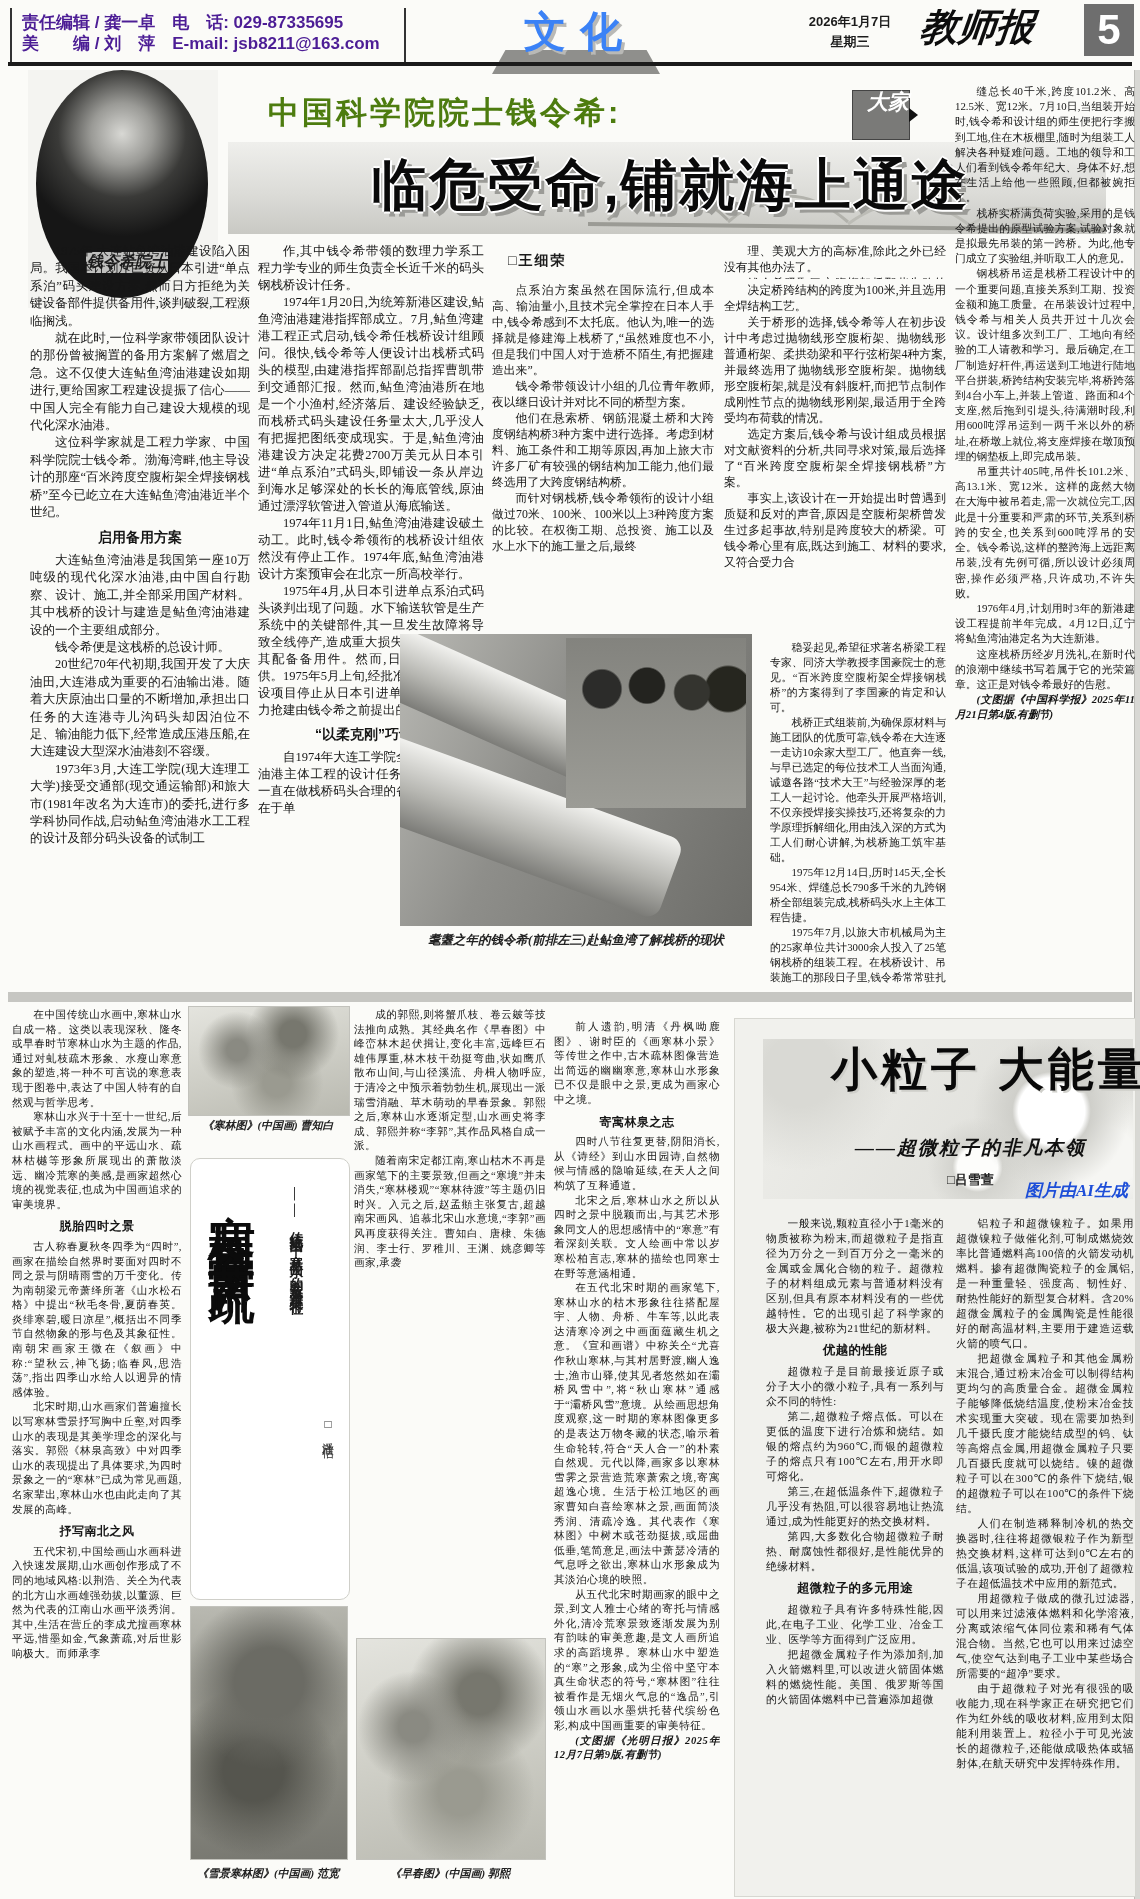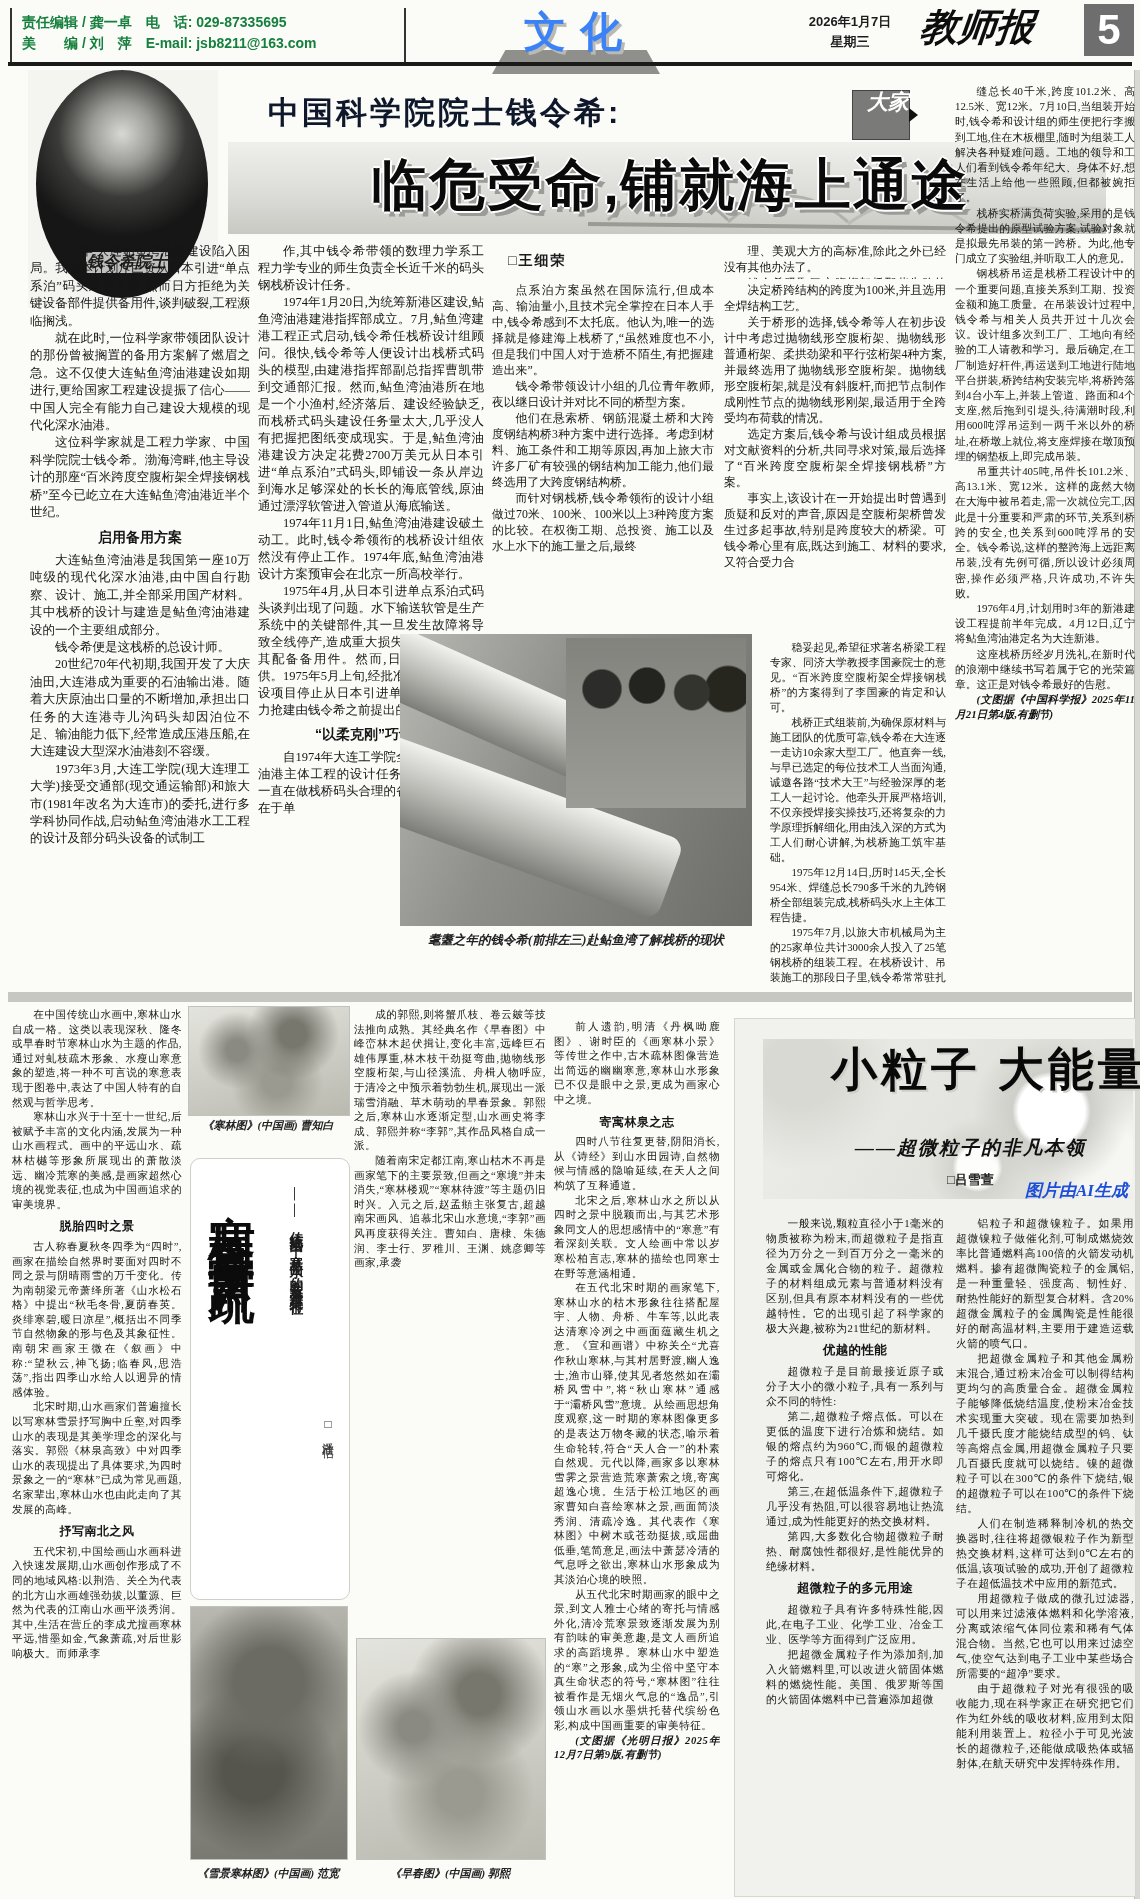--- a/index.html
+++ b/index.html
@@ -1,41 +1,41 @@
 <!DOCTYPE html>
 <html><head>
 <meta charset="utf-8">
 <style>
   html,body{margin:0;padding:0;background:#e5e5e2;}
   #page{position:relative;width:1140px;height:1899px;margin:0 auto;background:#fbfbf8;
         font-family:"Liberation Serif","DejaVu Serif",serif;color:#1b1b1b;overflow:hidden;}
   .abs{position:absolute;}
   
   .mh-left{left:10px;top:8px;width:372px;height:48px;border-left:2px solid #333;border-right:2px solid #333;
-           padding:4px 10px;font-family:"Liberation Sans","DejaVu Sans",sans-serif;font-size:14px;line-height:21px;font-weight:bold;color:#15803d;}
+           padding:4px 10px;font-family:"Liberation Sans","DejaVu Sans",sans-serif;font-size:17px;line-height:21px;font-weight:bold;color:#4c1d95;}
   .mh-section{left:470px;top:4px;width:220px;text-align:center;font-size:42px;font-weight:900;letter-spacing:14px;
               font-family:"Liberation Sans","DejaVu Sans",sans-serif;color:#3b82f6;text-shadow:3px 3px 0 #b9b9b6;}
   .mh-shadow{left:492px;top:50px;width:168px;height:24px;background:#8f8f8c;
              clip-path:polygon(8% 0,92% 0,100% 100%,0 100%);}
   .mh-date{left:795px;top:12px;width:110px;text-align:center;font-weight:bold;font-size:13px;line-height:20px;
            font-family:"Liberation Sans","DejaVu Sans",sans-serif;}
   .mh-paper{left:920px;top:2px;width:160px;font-size:38px;font-weight:900;font-style:italic;
             font-family:"Liberation Serif",serif;transform:skewX(-6deg);color:#0d0d0d;}
   .mh-pagebox{left:1084px;top:4px;width:50px;height:52px;background:#6e6e6e;color:#fff;text-align:center;
               font-family:"Liberation Sans",sans-serif;font-weight:900;font-size:42px;line-height:52px;}
   .mh-rule{left:8px;top:62px;width:1124px;height:4px;background:#1a1a1a;}
   
   .portrait{left:28px;top:70px;width:190px;height:238px;background:#f4f4f1;}
   .portrait .oval{position:absolute;left:8px;top:0;width:172px;height:228px;border-radius:50%;
        background:radial-gradient(ellipse 60% 45% at 50% 28%,#d8d8d4 0%,#9a9a96 30%,#3a3a38 62%,#161616 100%);}
   .portrait .sig{position:absolute;left:58px;top:182px;font-style:italic;font-size:16px;font-weight:bold;color:#1d1d1d;
        background:rgba(250,250,247,.75);padding:0 1px;white-space:nowrap;}
   .bridgeband{left:228px;top:142px;width:878px;height:92px;
        background:linear-gradient(180deg,#efefec 0%,#dcdcd8 55%,#c9c9c4 100%);}
-  .kicker{left:268px;top:92px;font-family:"Liberation Sans",sans-serif;font-weight:900;font-size:31px;letter-spacing:3px;color:#0f172a;}
+  .kicker{left:268px;top:92px;font-family:"Liberation Sans",sans-serif;font-weight:900;font-size:31px;letter-spacing:3px;color:#4d7c0f;}
   .tagbox{left:852px;top:90px;width:56px;height:48px;background:#7a7a78;border:1px solid #444;color:#fff;
           font-size:21px;font-weight:bold;font-style:italic;line-height:23px;text-align:right;font-family:"Liberation Serif",serif;}
   .tagarrow{left:909px;top:108px;width:0;height:0;border-top:7px solid transparent;border-bottom:7px solid transparent;border-left:9px solid #111;}
   .headline{left:240px;top:148px;width:860px;text-align:center;font-family:"Liberation Sans",sans-serif;
             font-weight:900;font-size:56px;letter-spacing:2px;color:#0a0a0a;
             text-shadow:-2px 0 #fff,2px 0 #fff,0 -2px #fff,0 2px #fff,5px 5px 0 #9b9b97;}
   .byline{left:508px;top:252px;width:160px;font-size:14px;letter-spacing:2px;font-weight:bold;}
   .col{position:absolute;text-align:justify;overflow:hidden;color:#161616;}
   .col p{margin:0;text-indent:2em;}
   .col h4{margin:7px 0 6px;text-align:center;font-weight:900;font-family:"Liberation Sans",sans-serif;text-indent:0;}
@@ -213,21 +213,21 @@
   <div class="abs titlecard">
     <div class="vtitle">寒柯亭亭自萧疏</div>
     <div class="vsub">——传统绘画中“寒林山水”的塑造及其审美特征</div>
     <div class="vby">□潘欣信</div>
   </div>
 
   <div class="abs paint dark" style="left:190px;top:1606px;width:156px;height:252px;"></div>
   <div class="pcap" style="left:176px;top:1866px;width:184px;">《雪景寒林图》(中国画) 范宽</div>
 
   <div class="col L2">
-      <p>成的郭熙,则将蟹爪枝、卷云皴等技法推向成熟。其经典名作《早春图》中峰峦林木起伏揖让,变化丰富,远峰巨石雄伟厚重,林木枝干劲挺弯曲,抛物线形空腹桁架,与山径溪流、舟楫人物呼应,于清冷之中预示着勃勃生机,展现出一派瑞雪消融、草木萌动的早春景象。郭熙之后,寒林山水逐渐定型,山水画史将李成、郭熙并称“李郭”,其作品风格自成一派。</p>
+      <p>成的郭熙,则将蟹爪枝、卷云皴等技法推向成熟。其经典名作《早春图》中峰峦林木起伏揖让,变化丰富,远峰巨石雄伟厚重,林木枝干劲挺弯曲,状如鹰爪散布山间,与山径溪流、舟楫人物呼应,于清冷之中预示着勃勃生机,展现出一派瑞雪消融、草木萌动的早春景象。郭熙之后,寒林山水逐渐定型,山水画史将李成、郭熙并称“李郭”,其作品风格自成一派。</p>
       <p>随着南宋定都江南,寒山枯木不再是画家笔下的主要景致,但画之“寒境”并未消失,“寒林楼观”“寒林待渡”等主题仍旧时兴。入元之后,赵孟頫主张复古,超越南宋画风、追慕北宋山水意境,“李郭”画风再度获得关注。曹知白、唐棣、朱德润、李士行、罗稚川、王渊、姚彦卿等画家,承袭</p>
     </div>
 
   <div class="abs paint" style="left:356px;top:1638px;width:188px;height:220px;"></div>
   <div class="pcap" style="left:352px;top:1866px;width:196px;">《早春图》(中国画) 郭熙</div>
 
   <div class="col L3">
       <p>前人遗韵,明清《丹枫呦鹿图》、谢时臣的《画寒林小景》等传世之作中,古木疏林图像营造出简远的幽幽寒意,寒林山水形象已不仅是眼中之景,更成为画家心中之境。</p>
       <h4>寄寓林泉之志</h4>
       <p>四时八节往复更替,阴阳消长,从《诗经》到山水田园诗,自然物候与情感的隐喻延续,在天人之间构筑了互释通道。</p>

